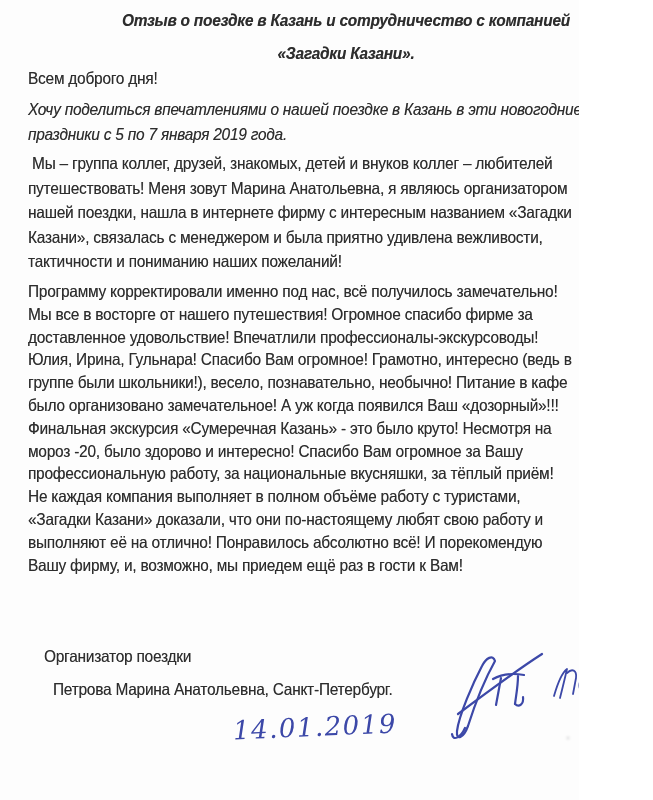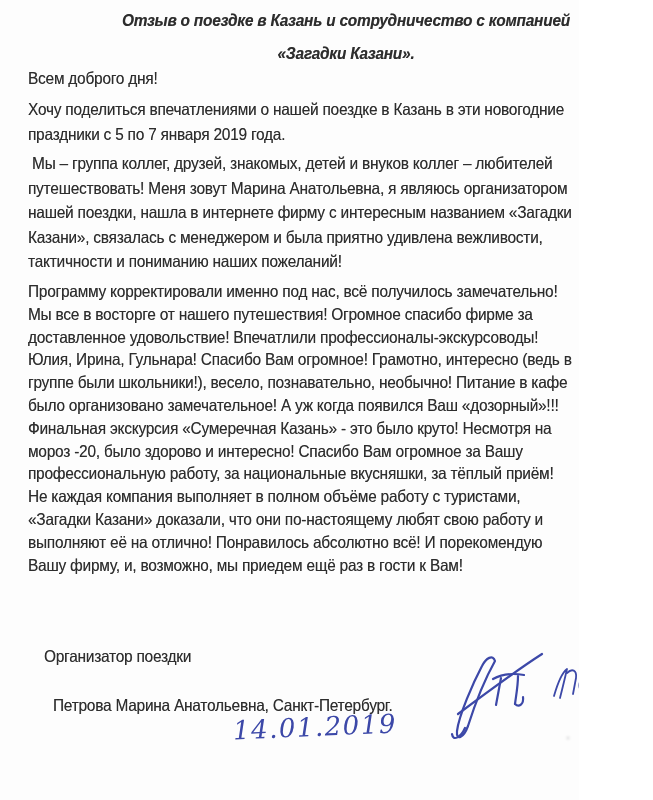--- a/index.html
+++ b/index.html
@@ -32,21 +32,21 @@
     font-weight: bold;
     font-style: italic;
     line-height: 33px;
     transform: scaleX(0.93);
     transform-origin: 50% 50%;
   }
   .lh25 .line  { line-height: 25px; }
   .lh245 .line { line-height: 24.5px; }
   .lh228 .line { line-height: 22.8px; }
   .footer-role { position: absolute; left: 44px; top: 644px; }
-  .footer-name { position: absolute; left: 53px; top: 677px; margin-top: 16px; }
+  .footer-name { position: absolute; left: 53px; top: 677px; }
   .footer-role .line, .footer-name .line { line-height: 25px; }
   .hand-date {
     position: absolute;
     left: 233px;
     top: 712px;
     font-family: "DejaVu Serif", serif;
     font-style: italic;
     font-size: 26px;
     letter-spacing: 1.5px;
     color: #3c48a8;
@@ -74,21 +74,21 @@
 
   <div class="title-block">
       <div class="line">Отзыв о поездке в Казань и сотрудничество с компанией</div>
       <div class="line">«Загадки Казани».</div>
     </div>
 
   <div class="textblock lh25" style="top:66px;">
       <div class="line">Всем доброго дня!</div>
     </div>
 
-  <div class="textblock lh25" style="top:97px;">
+  <div class="textblock lh25" style="top:97px;font-style:italic;">
       <div class="line">Хочу поделиться впечатлениями о нашей поездке в Казань в эти новогодние</div>
       <div class="line">праздники с 5 по 7 января 2019 года.</div>
     </div>
 
   <div class="textblock lh245" style="top:151px;">
       <div class="line"> Мы – группа коллег, друзей, знакомых, детей и внуков коллег – любителей</div>
       <div class="line">путешествовать! Меня зовут Марина Анатольевна, я являюсь организатором</div>
       <div class="line">нашей поездки, нашла в интернете фирму с интересным названием «Загадки</div>
       <div class="line">Казани», связалась с менеджером и была приятно удивлена вежливости,</div>
       <div class="line">тактичности и пониманию наших пожеланий!</div>

